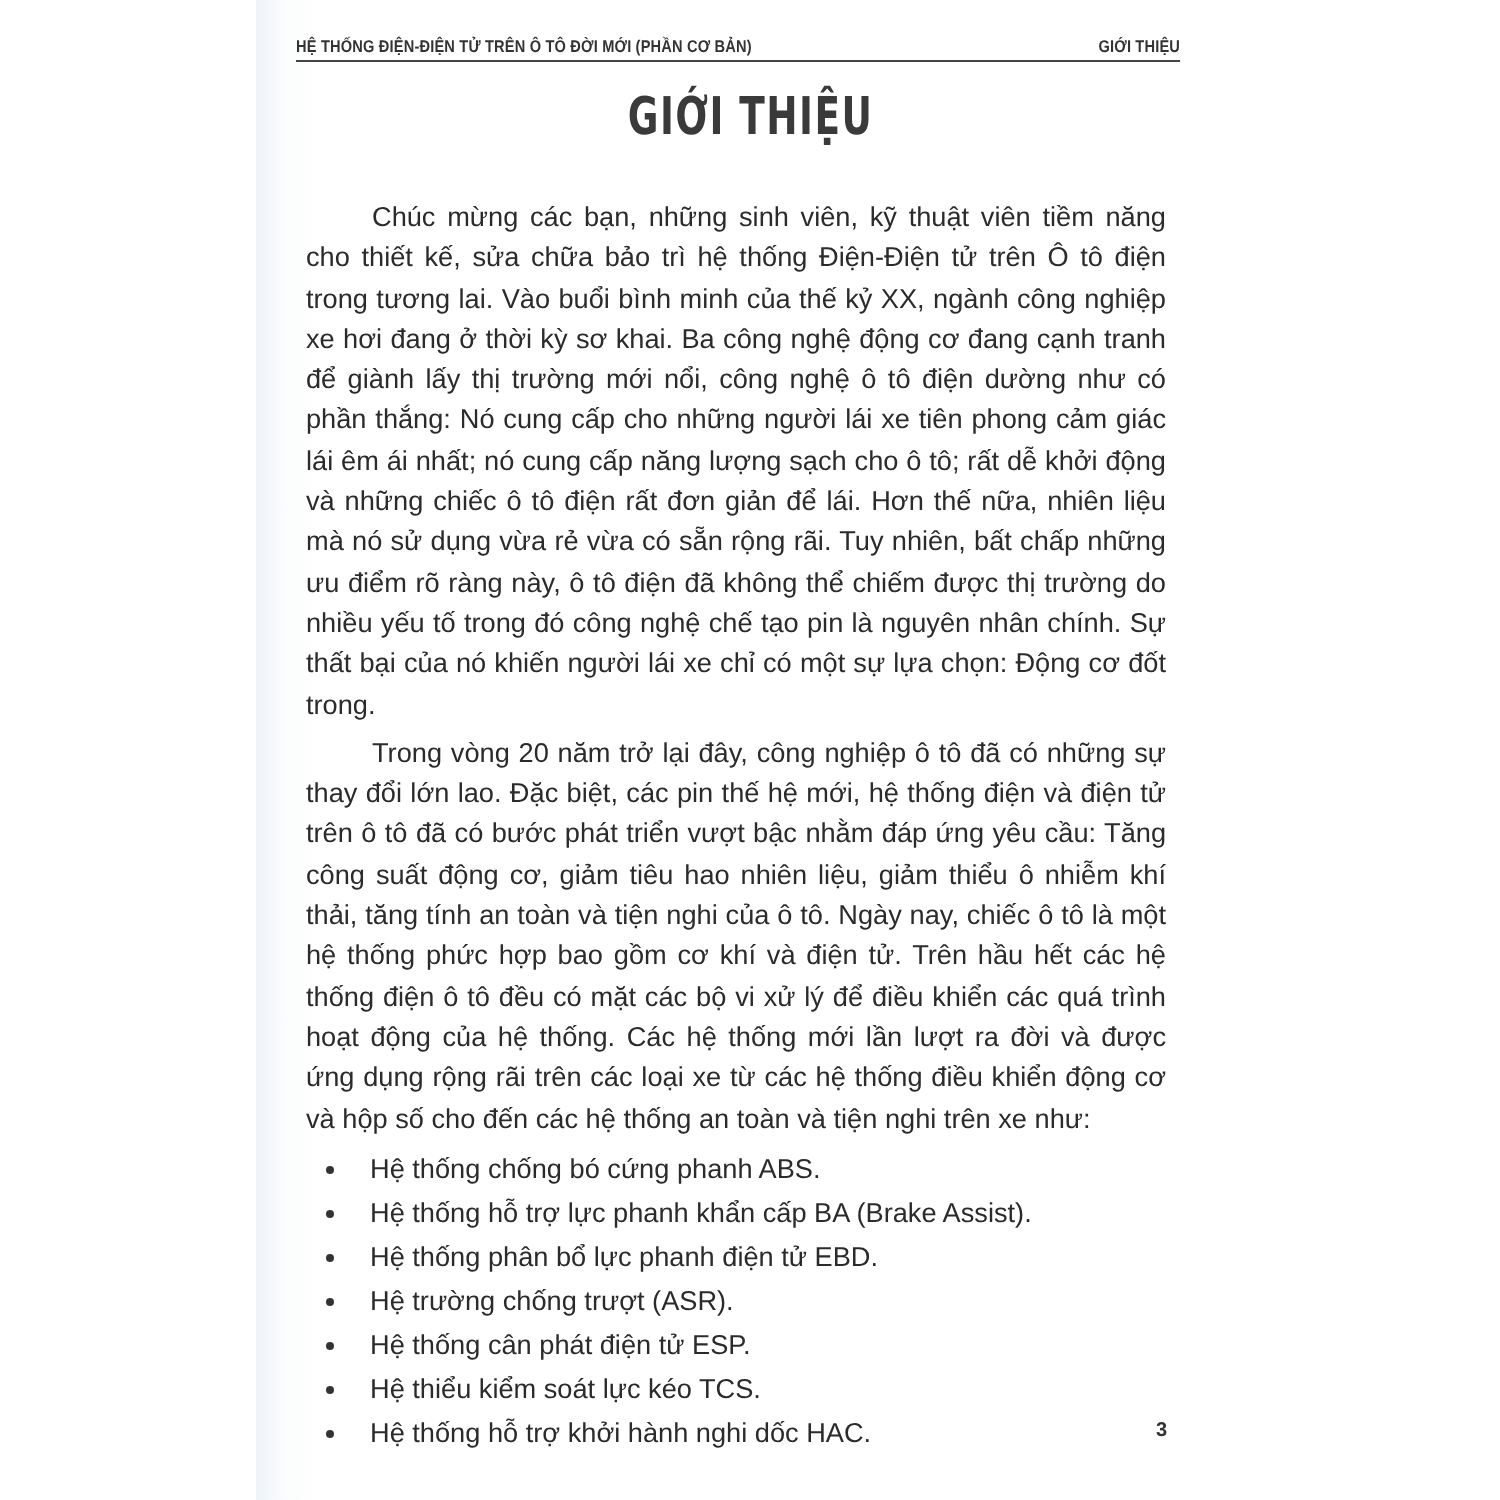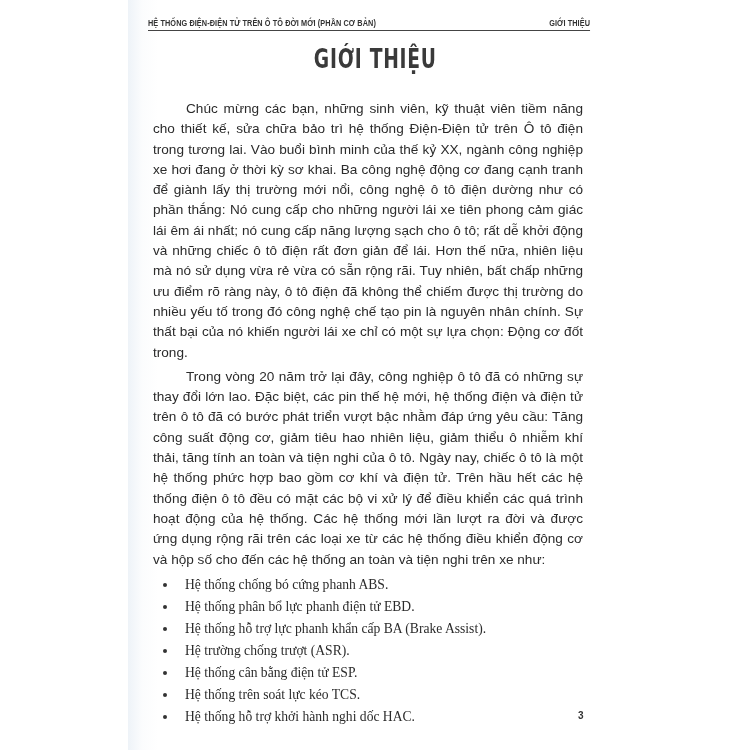--- a/index.html
+++ b/index.html
@@ -31,21 +31,21 @@
       font-size: 26px; letter-spacing: 1px; color: #3a3a3a;
     }
     .title span { display: inline-block; transform: scaleX(0.72); }
     .body {
       position: absolute; left: 153px; top: 99px; width: 430px;
       font-size: 13.6px; line-height: 20.3px; color: #2b2b2b;
     }
     .para { margin: 0 0 4px 0; text-indent: 33px; text-align: justify; }
     ul.bullets { list-style: none; margin: 0; padding: 0; }
     ul.bullets li {
-      position: relative; padding-left: 32px; height: 22px; line-height: 22px; font-family: Liberation Serif, serif;
+      position: relative; padding-left: 32px; height: 22px; line-height: 22px;
     }
     ul.bullets li .dot {
       position: absolute; left: 10px; top: 9px; width: 4px; height: 4px;
       border-radius: 50%; background: #333;
     }
     .page-number {
       position: absolute; left: 578px; top: 710px; font-size: 10px; font-weight: bold; color: #333;
     }
   </style>
 </head>
@@ -60,24 +60,24 @@
 
 <div class="title">
   <span>GIỚI THIỆU</span>
 </div>
 
 <div class="body">
   <p class="para">Chúc mừng các bạn, những sinh viên, kỹ thuật viên tiềm năng cho thiết kế, sửa chữa bảo trì hệ thống Điện-Điện tử trên Ô tô điện trong tương lai. Vào buổi bình minh của thế kỷ XX, ngành công nghiệp xe hơi đang ở thời kỳ sơ khai. Ba công nghệ động cơ đang cạnh tranh để giành lấy thị trường mới nổi, công nghệ ô tô điện dường như có phần thắng: Nó cung cấp cho những người lái xe tiên phong cảm giác lái êm ái nhất; nó cung cấp năng lượng sạch cho ô tô; rất dễ khởi động và những chiếc ô tô điện rất đơn giản để lái. Hơn thế nữa, nhiên liệu mà nó sử dụng vừa rẻ vừa có sẵn rộng rãi. Tuy nhiên, bất chấp những ưu điểm rõ ràng này, ô tô điện đã không thể chiếm được thị trường do nhiều yếu tố trong đó công nghệ chế tạo pin là nguyên nhân chính. Sự thất bại của nó khiến người lái xe chỉ có một sự lựa chọn: Động cơ đốt trong.</p>
   <p class="para">Trong vòng 20 năm trở lại đây, công nghiệp ô tô đã có những sự thay đổi lớn lao. Đặc biệt, các pin thế hệ mới, hệ thống điện và điện tử trên ô tô đã có bước phát triển vượt bậc nhằm đáp ứng yêu cầu: Tăng công suất động cơ, giảm tiêu hao nhiên liệu, giảm thiểu ô nhiễm khí thải, tăng tính an toàn và tiện nghi của ô tô. Ngày nay, chiếc ô tô là một hệ thống phức hợp bao gồm cơ khí và điện tử. Trên hầu hết các hệ thống điện ô tô đều có mặt các bộ vi xử lý để điều khiển các quá trình hoạt động của hệ thống. Các hệ thống mới lần lượt ra đời và được ứng dụng rộng rãi trên các loại xe từ các hệ thống điều khiển động cơ và hộp số cho đến các hệ thống an toàn và tiện nghi trên xe như:</p>
   <ul class="bullets">
     <li><span class="dot"></span><span>Hệ thống chống bó cứng phanh ABS.</span></li>
+    <li><span class="dot"></span><span>Hệ thống hỗ trợ lực phanh khẩn cấp BA (Brake Assist).</span></li>
     <li><span class="dot"></span><span>Hệ thống phân bổ lực phanh điện tử EBD.</span></li>
-    <li><span class="dot"></span><span>Hệ thống hỗ trợ lực phanh khẩn cấp BA (Brake Assist).</span></li>
     <li><span class="dot"></span><span>Hệ trường chống trượt (ASR).</span></li>
-    <li><span class="dot"></span><span>Hệ thống cân bằng điện tử ESP.</span></li>
-    <li><span class="dot"></span><span>Hệ thống trên soát lực kéo TCS.</span></li>
+    <li><span class="dot"></span><span>Hệ thống cân phát điện tử ESP.</span></li>
+    <li><span class="dot"></span><span>Hệ thiểu kiểm soát lực kéo TCS.</span></li>
     <li><span class="dot"></span><span>Hệ thống hỗ trợ khởi hành nghi dốc HAC.</span></li>
     <li></li>
 
   </ul>
 </div>
 
 <div class="page-number">3</div>
 
 </body></html>

